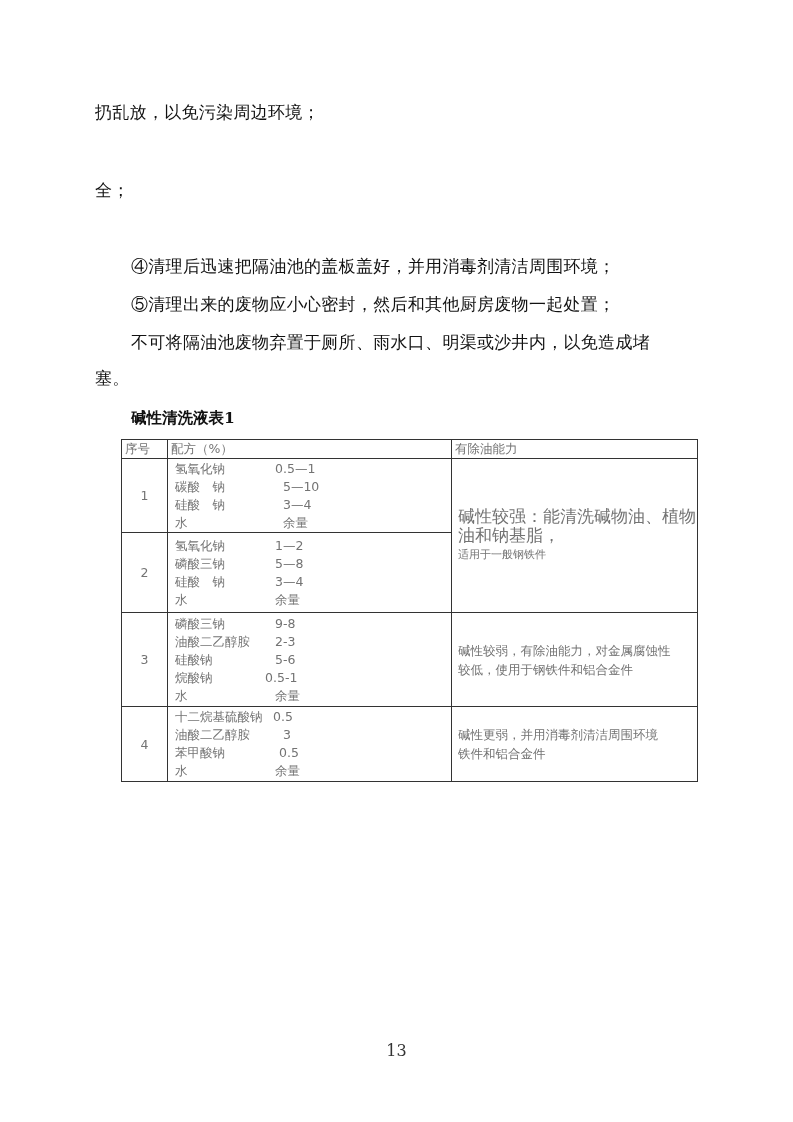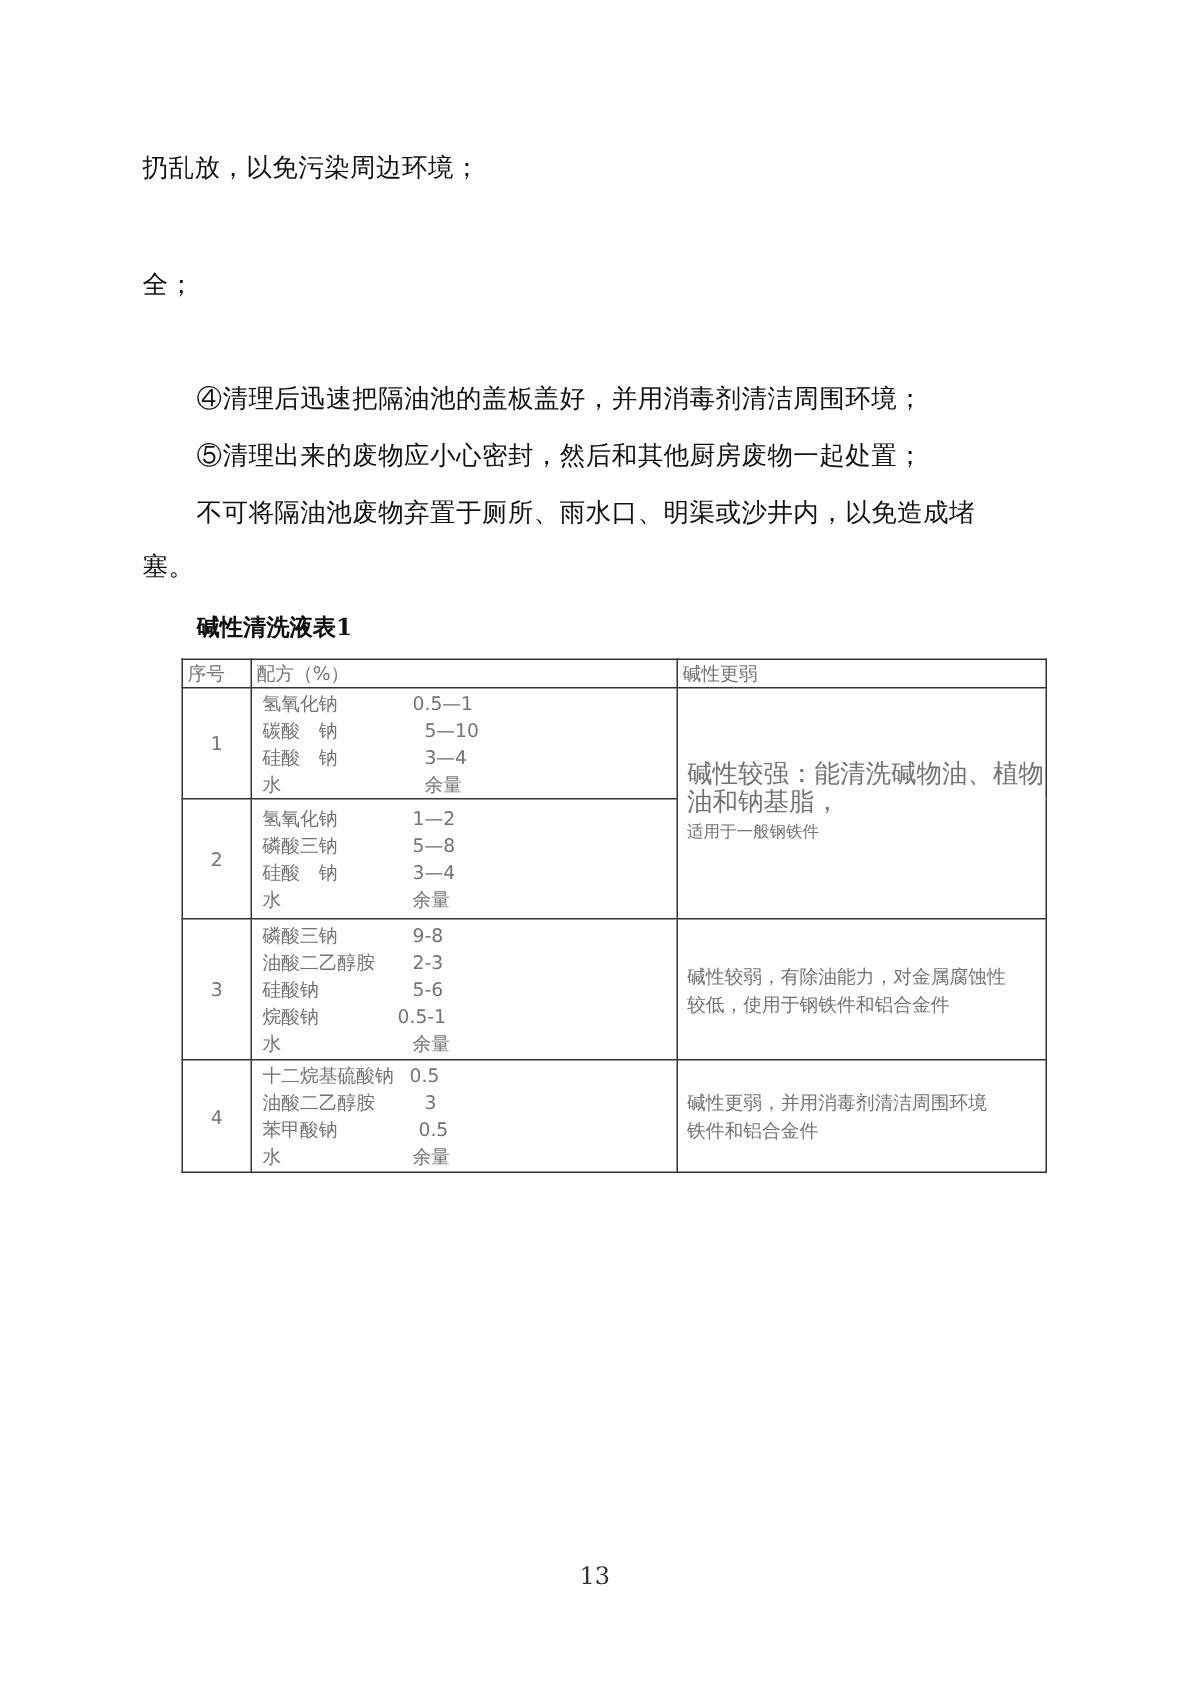--- a/index.html
+++ b/index.html
@@ -45,21 +45,21 @@
   <span class="line">塞。</span>
 </div>
 
 <div class="title">碱性清洗液表1</div>
 
 <table class="recipe">
   <tbody>
       <tr>
     <th style="width:42px;">序号</th>
     <th class="c" style="width:276px;">配方（%）</th>
-    <th>碱性更弱</th>
+    <th>有除油能力</th>
   </tr>
 
   <tr style="height:74px;">
     <td class="col-no">1</td>
     <td class="col-formula">
       <div class="ing">
             <span class="n">氢氧化钠</span>
             <span class="v" style="white-space:pre;">0.5—1</span>
           </div>
       <div class="ing">

